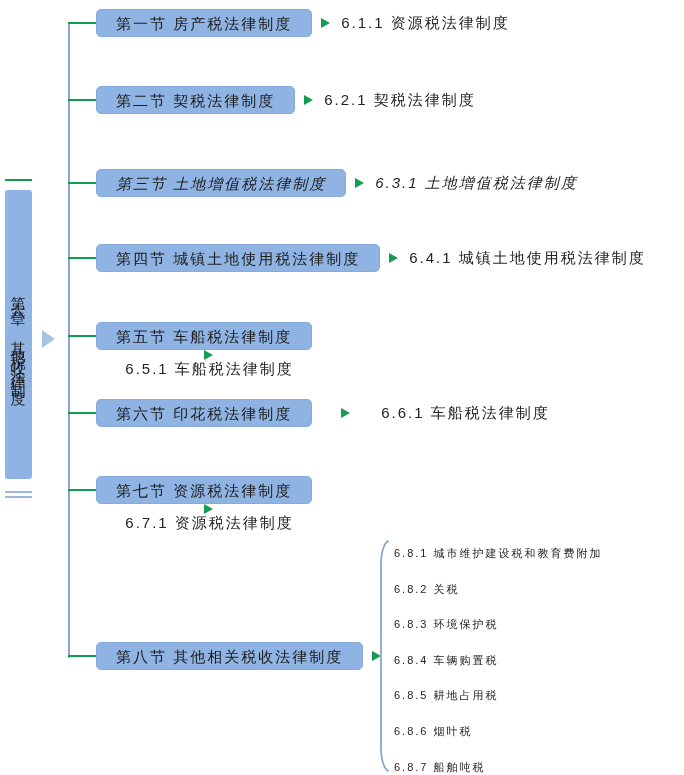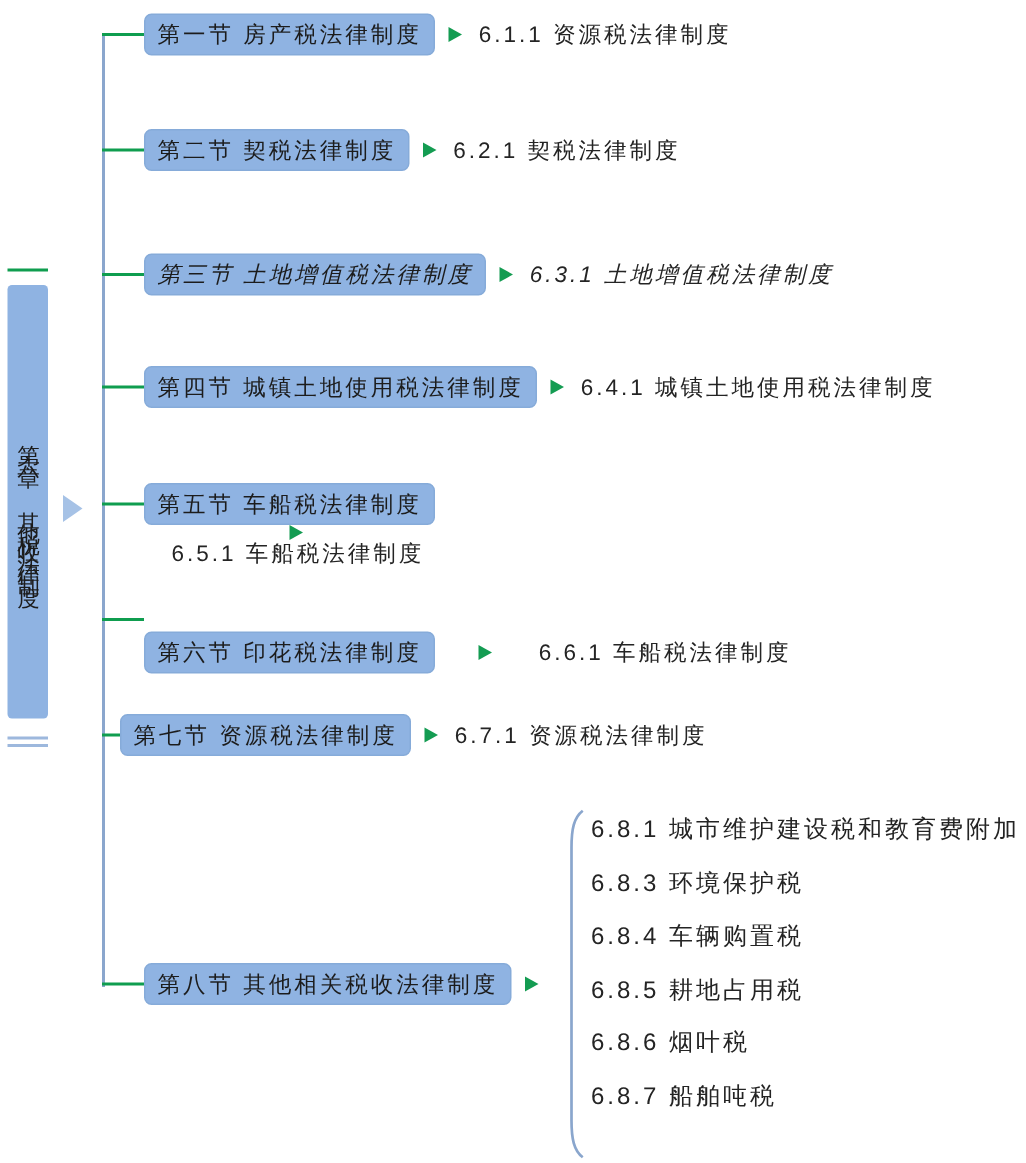--- a/index.html
+++ b/index.html
@@ -23,36 +23,36 @@
   }
   .root-arrow{
     position:absolute;left:42px;top:330px;width:0;height:0;
     border-left:13px solid var(--root-arrow);
     border-top:9px solid transparent;border-bottom:9px solid transparent;
   }
   .branch-row{
     position:absolute;height:28px;display:flex;align-items:center;white-space:nowrap;
   }
   .section-node{
-    height:28px;line-height:28px;padding:0 8px;box-sizing:border-box;
+    height:28px;line-height:28px;padding:0 19px;box-sizing:border-box;
     background:var(--node-fill);border:1px solid var(--node-border);border-radius:5px;
     font-size:15px;letter-spacing:2px;color:var(--text);
   }
   .tri-green{
     width:0;height:0;margin-left:9px;
     border-left:9px solid var(--arrow-green);
     border-top:5px solid transparent;border-bottom:5px solid transparent;
   }
   .leaf-text{
     margin-left:11px;font-size:15px;letter-spacing:2px;color:#242424;
   }
   .bracket{position:absolute;left:378px;top:539px;}
   .items-col{position:absolute;left:394px;top:536px;display:flex;flex-direction:column;}
   .topic-item{
-    height:35.6px;line-height:35.6px;font-size:16px;letter-spacing:2px;color:#242424;white-space:nowrap;
+    height:35.6px;line-height:35.6px;font-size:11px;letter-spacing:2px;color:#242424;white-space:nowrap;
   }
 </style>
 </head>
 <body>
 
 <div id="canvas" style="--node-fill: #8fb3e2; --node-border: #86abd9; --green: #0f9d4f; --trunk: #8aa6cd; --arrow-green: #149c52; --root-arrow: #a6c2e6; --text: #1c1c1c;">
   <div class="root-overline" style="left:5px;top:179px;width:27px;"></div>
   <div class="root-node">第六章 其他税收法律制度</div>
   <div class="root-underline" style="left:5px;top:491px;width:27px;"></div>
   <div class="root-arrow"></div>
@@ -82,41 +82,42 @@
         <span class="tri-green"></span>
         <span class="leaf-text">6.4.1 城镇土地使用税法律制度</span>
       </div>
       <div class="branch-line" style="left: 68px; top: 335px; width: 28px;"></div>
       <div class="branch-row" style="left: 96px; top: 322px; flex-direction: column;">
         <span class="section-node">第五节 车船税法律制度</span>
         <span class="tri-green"></span>
         <span class="leaf-text">6.5.1 车船税法律制度</span>
       </div>
       <div class="branch-line" style="left: 68px; top: 412px; width: 28px;"></div>
-      <div class="branch-row" style="left: 96px; top: 421px; gap: 20px;">
+      <div class="branch-row" style="left: 96px; top: 399px; gap: 20px;">
         <span class="section-node">第六节 印花税法律制度</span>
         <span class="tri-green"></span>
         <span class="leaf-text">6.6.1 车船税法律制度</span>
       </div>
       <div class="branch-line" style="left: 68px; top: 489px; width: 28px;"></div>
-      <div class="branch-row" style="left: 80px; top: 476px;">
+      <div class="branch-row" style="left: 96px; top: 476px; flex-direction: column;">
         <span class="section-node">第七节 资源税法律制度</span>
         <span class="tri-green"></span>
         <span class="leaf-text">6.7.1 资源税法律制度</span>
       </div>
       <div class="branch-line" style="left: 68px; top: 655px; width: 28px;"></div>
       <div class="branch-row" style="left: 96px; top: 642px;">
         <span class="section-node">第八节 其他相关税收法律制度</span>
         <span class="tri-green"></span>
       </div>
     </div>
 <div class="bracket"><svg width="12" height="234" xmlns="http://www.w3.org/2000/svg">
         <path d="M10.5,1.5 C4.5,6 3,14 3,26 L3,208 C3,220 4.5,228 10.5,232.5" fill="none" stroke="#8aa6cd" stroke-width="1.8"></path>
       </svg></div>
     <div class="items-col">
       <div class="topic-item">6.8.1 城市维护建设税和教育费附加</div>
+      <div class="topic-item">6.8.2 关税</div>
       <div class="topic-item">6.8.3 环境保护税</div>
       <div class="topic-item">6.8.4 车辆购置税</div>
       <div class="topic-item">6.8.5 耕地占用税</div>
       <div class="topic-item">6.8.6 烟叶税</div>
       <div class="topic-item">6.8.7 船舶吨税</div>
     </div>
   </div>
 
 </body></html>

